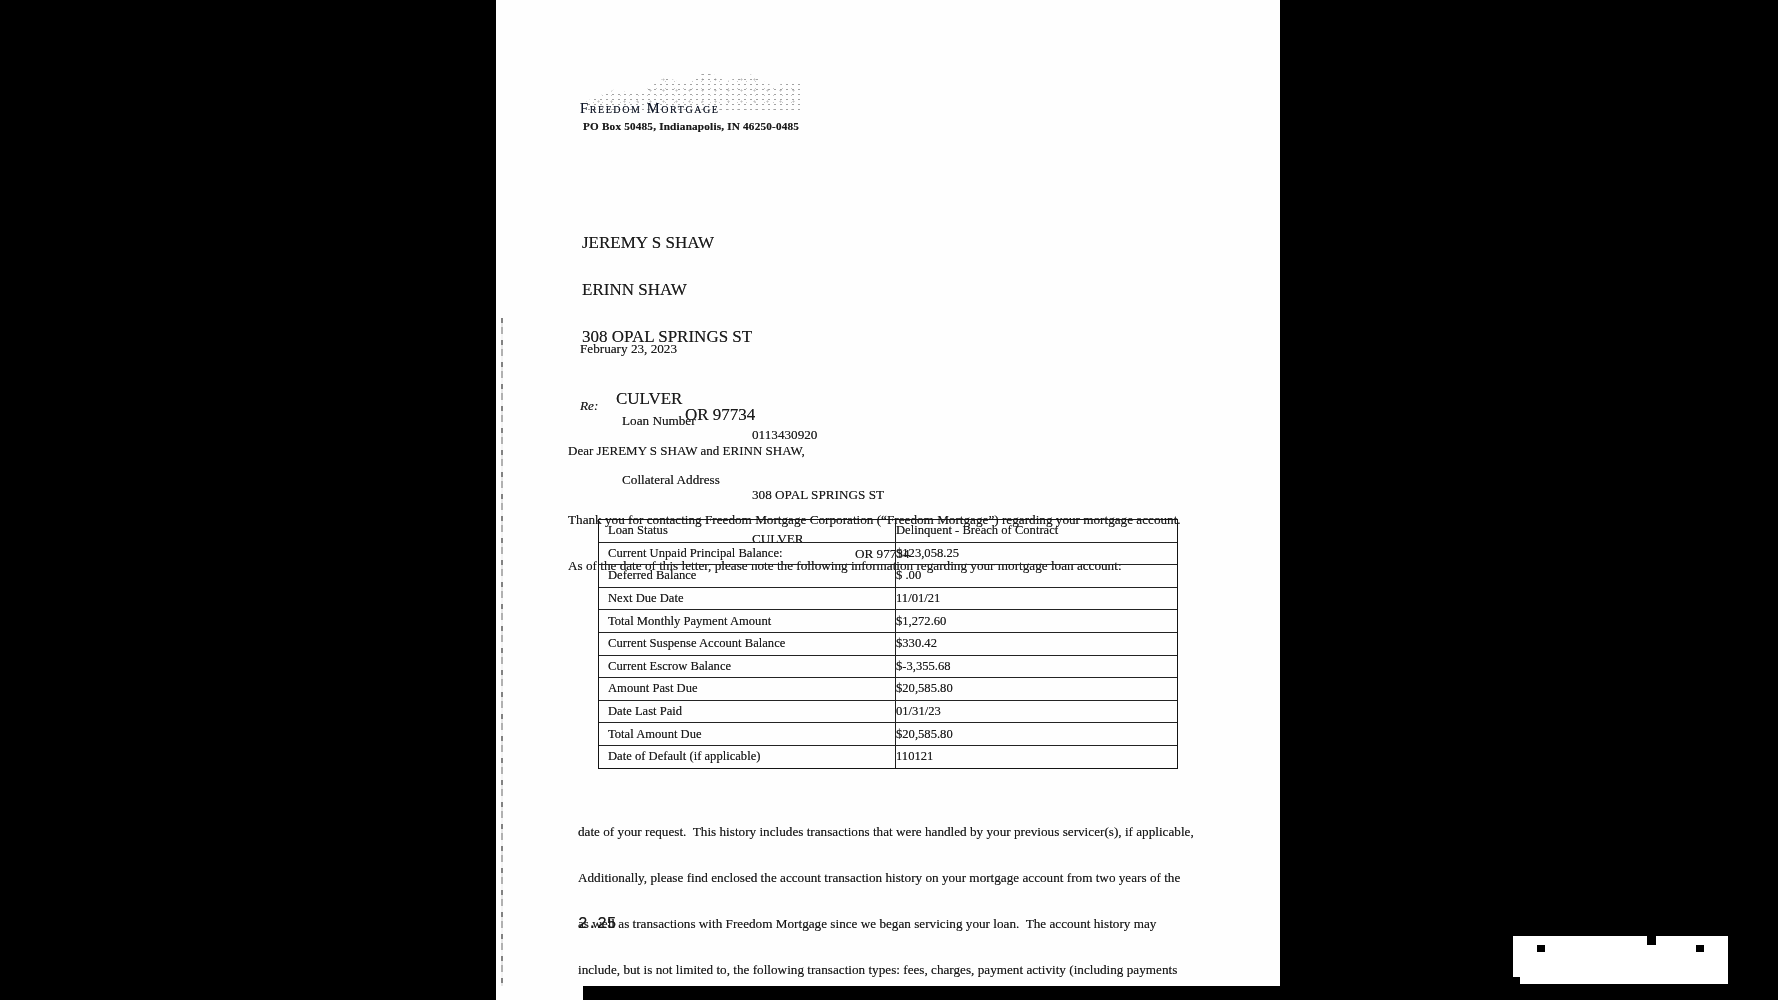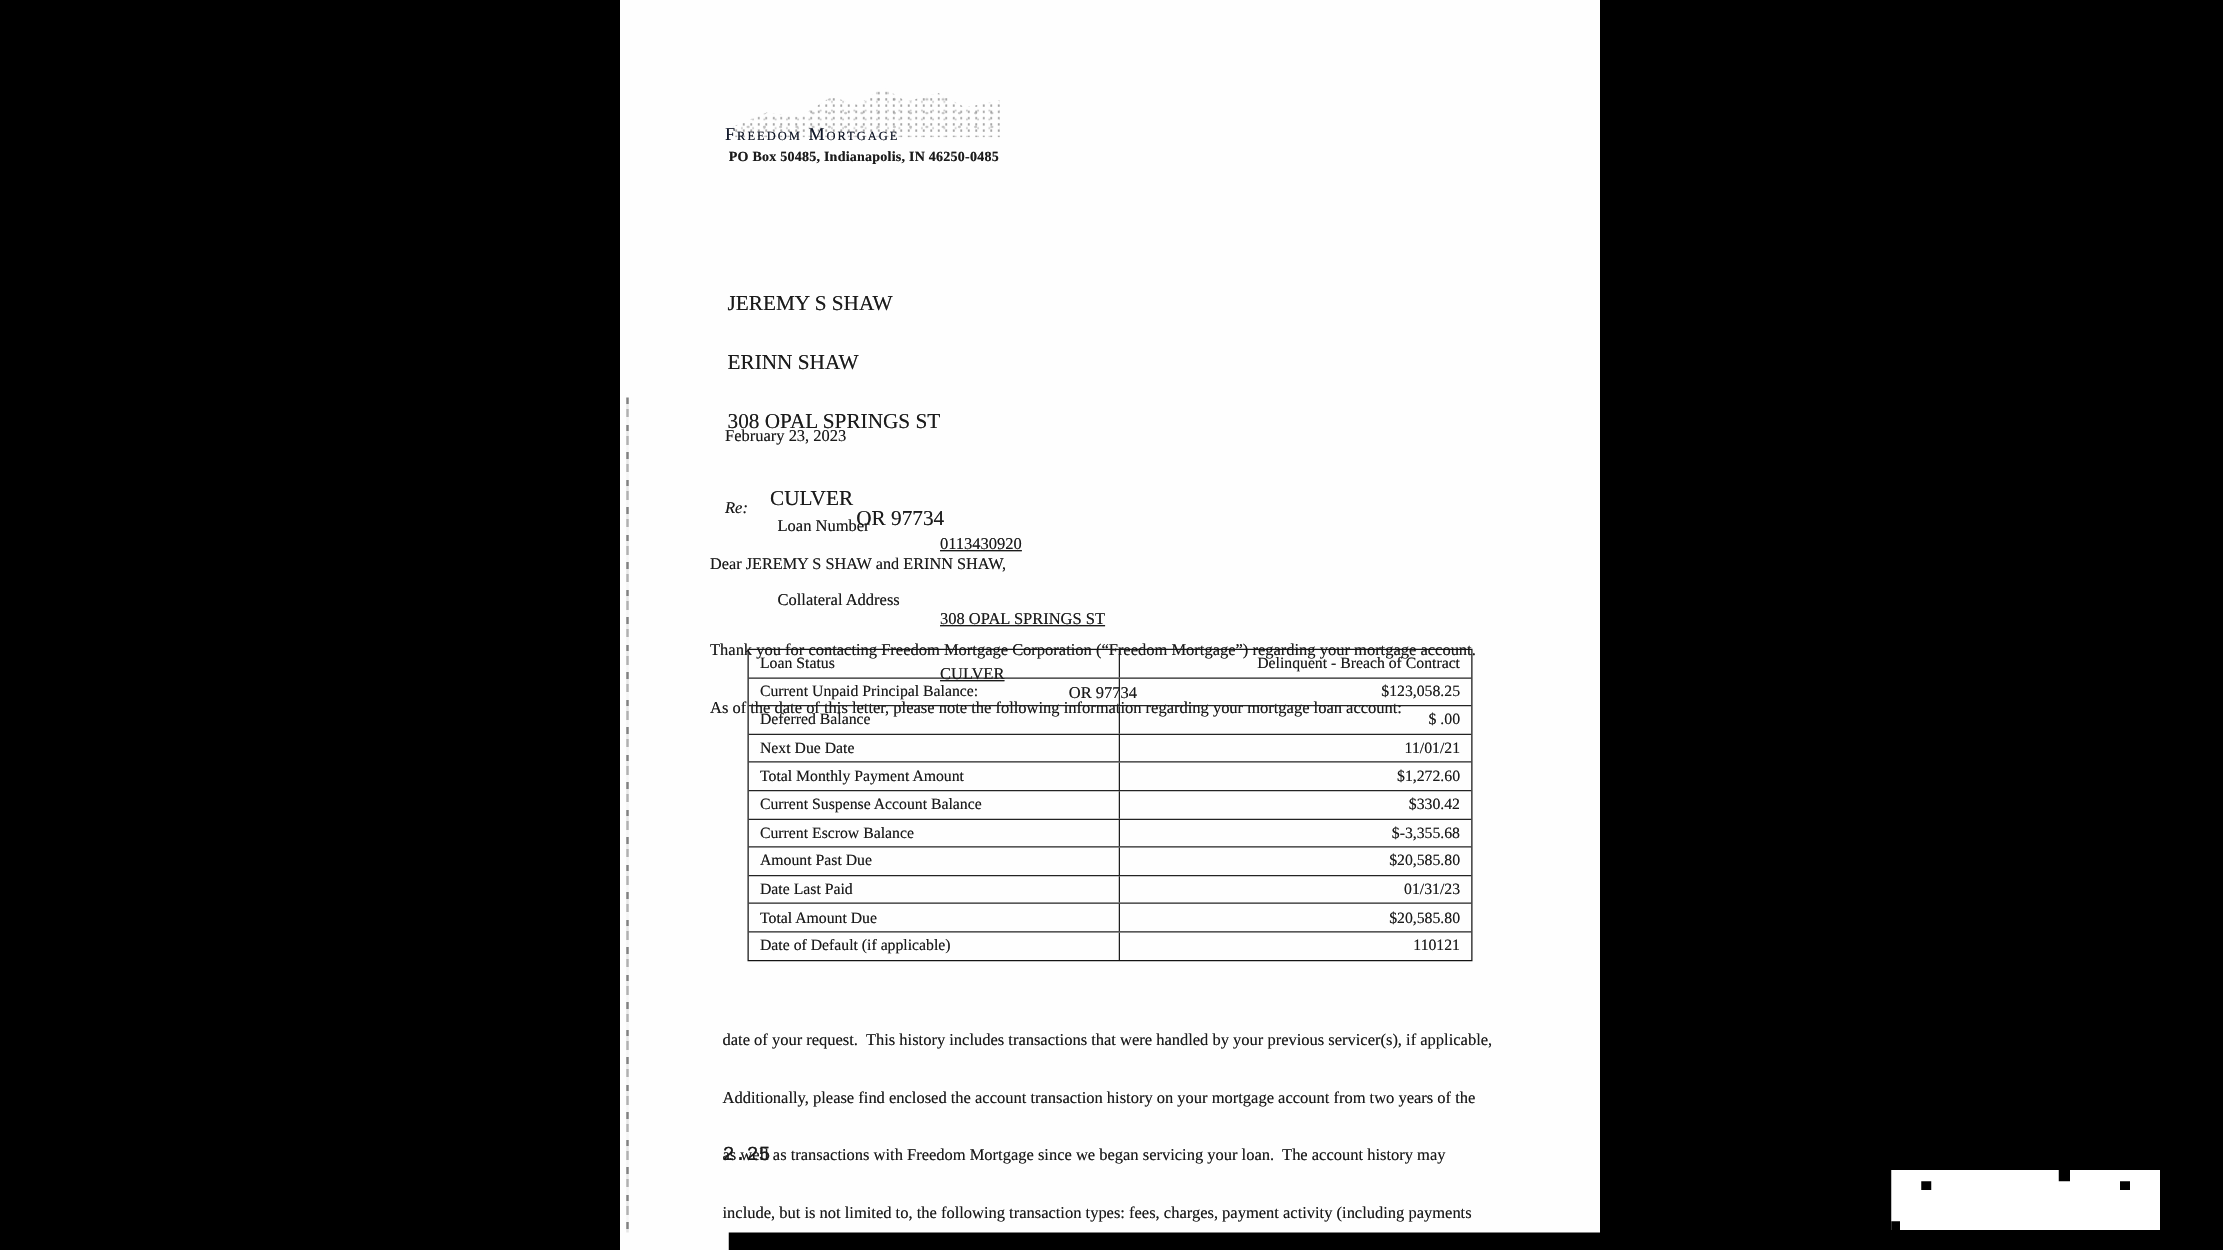--- a/index.html
+++ b/index.html
@@ -35,37 +35,37 @@
   
   .recipient{left:86px;top:204px;font-size:17px;line-height:15.6px;white-space:pre;}
   .recipient .csz .zip{position:absolute;left:103px;}
   .recipient .csz{position:relative;}
   
   .date-line{left:84px;top:341px;font-size:13.2px;white-space:nowrap;}
   
   .re-block{left:84px;top:384px;font-size:13.2px;line-height:14.8px;}
   .re-row{position:relative;white-space:pre;}
   .re-label{position:absolute;left:42px;white-space:nowrap;}
-  .re-value{position:absolute;left:172px;white-space:nowrap;text-decoration:underline;}
+  .re-value{position:absolute;left:172px;white-space:nowrap;}
   .re-value2{position:absolute;left:275px;white-space:nowrap;}
   .re-prefix{position:absolute;left:0;font-style:italic;}
   
   .salutation{left:72px;top:443px;font-size:13px;white-space:pre;}
   .para1{left:72px;top:481px;font-size:13.2px;line-height:15.4px;white-space:pre;}
   .para2{left:82px;top:793px;font-size:13.2px;line-height:15.4px;white-space:pre;}
   
   .acct-table{
     left:102px;top:519px;width:578px;
     border:1.6px solid #141414;
     font-size:12.6px;
   }
   .trow{display:flex;height:21.6px;align-items:center;}
   .trow + .trow{border-top:1.3px solid #232323;}
   .tcell-l{flex:0 0 287px;padding-left:9px;border-right:1.2px solid #1e1e1e;height:100%;display:flex;align-items:center;white-space:nowrap;}
-  .tcell-r{flex:1;text-align:right;padding-right:9px;white-space:nowrap;}
+  .tcell-r{flex:1;padding-right:9px;white-space:nowrap;}
   
   .footer-code{left:82px;top:915px;font-size:16px;font-family:Liberation Mono, monospace;}
   
   .edge-artifact{
     left:5px;top:318px;width:2px;height:668px;opacity:.7;
     background:repeating-linear-gradient(180deg,
       rgba(45,45,45,.85) 0 5px, rgba(120,120,120,.25) 5px 9px,
       rgba(70,70,70,.6) 9px 16px, rgba(160,160,160,.15) 16px 22px);
   }
   

